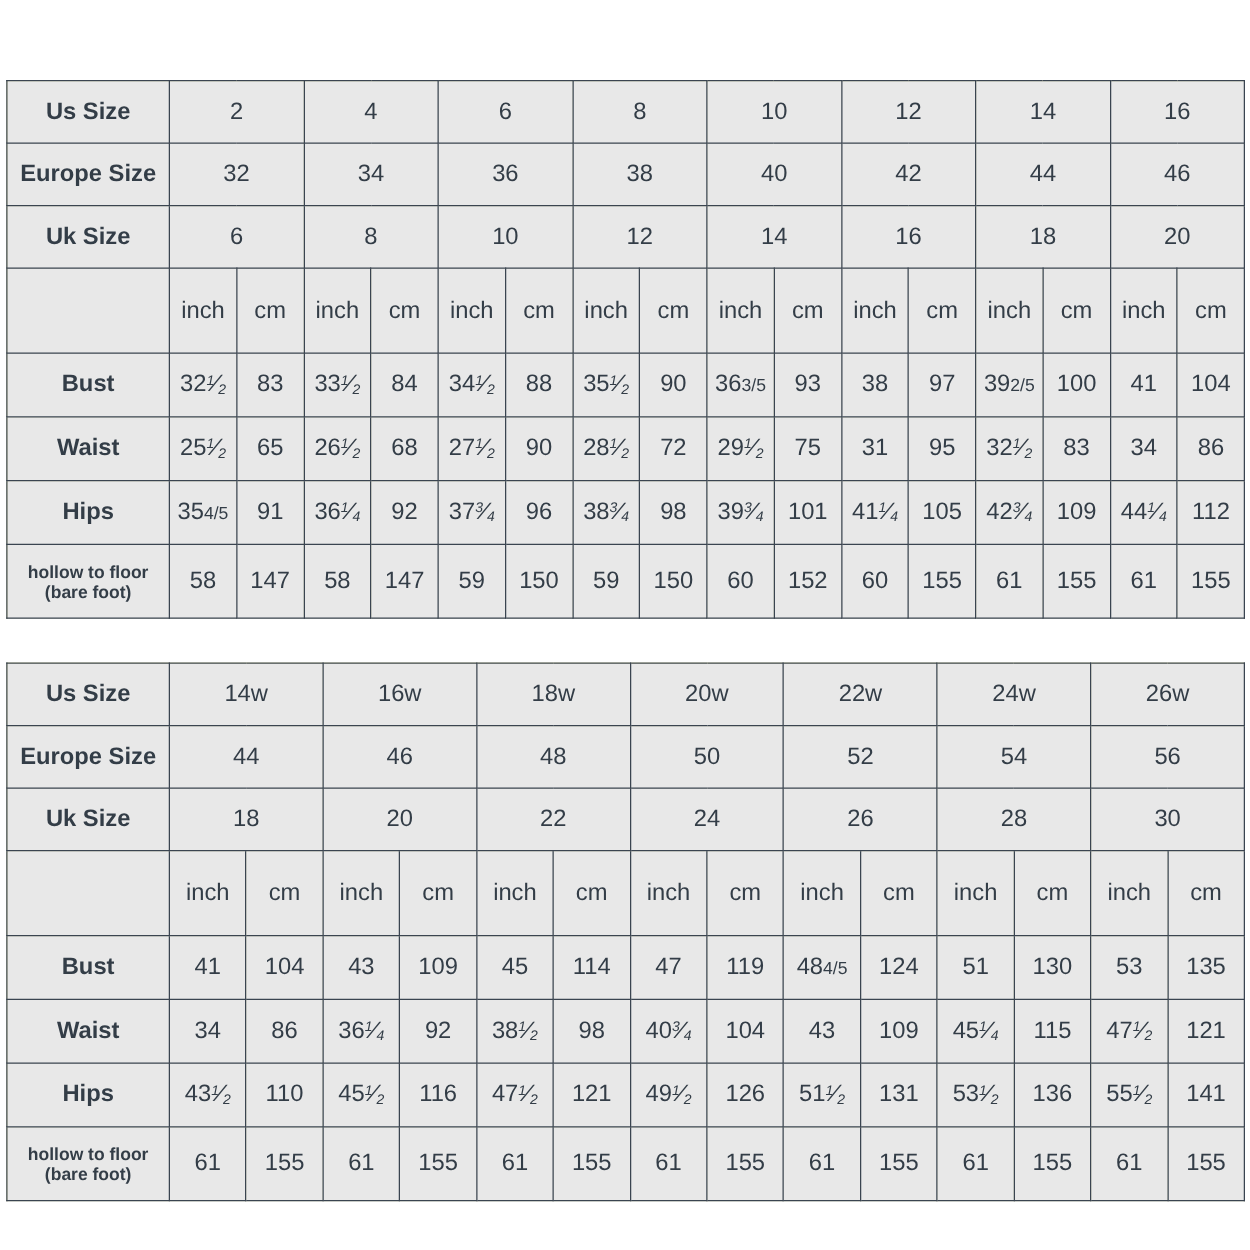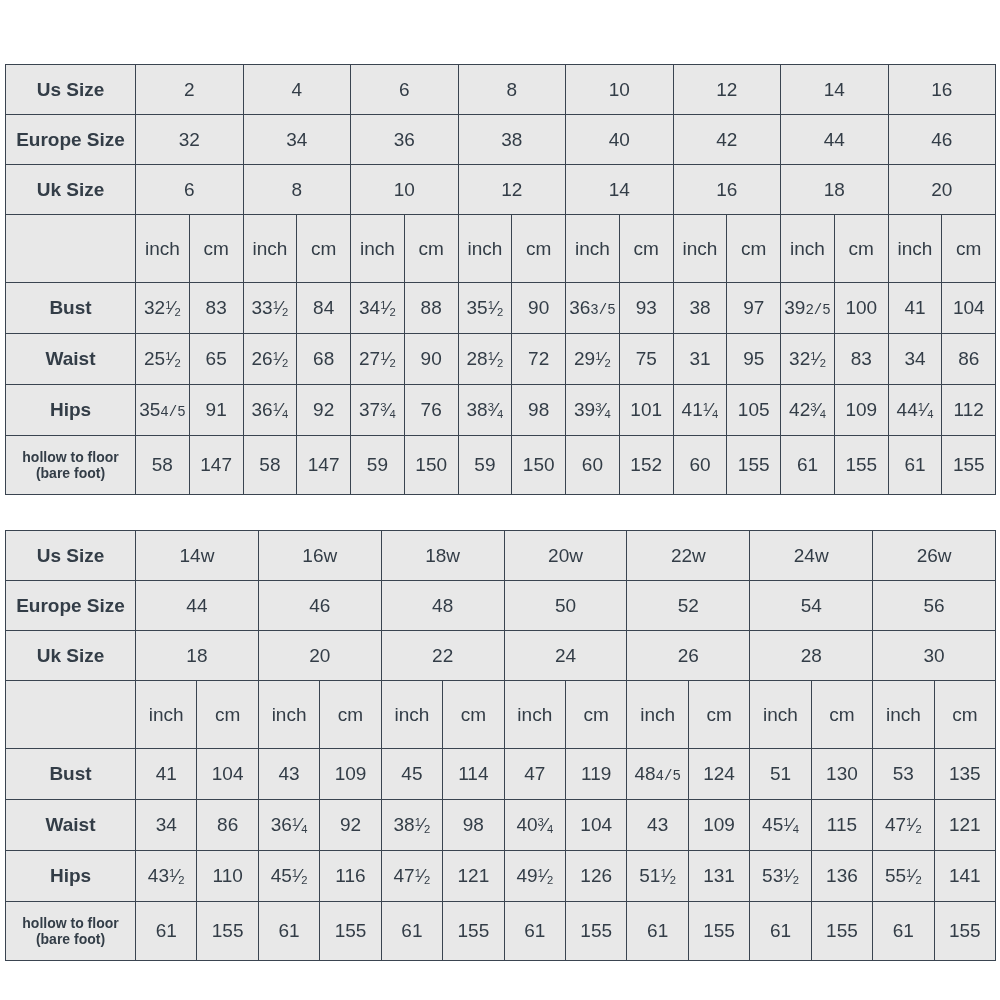--- a/index.html
+++ b/index.html
@@ -79,41 +79,41 @@
   tr.r-meas td { height: 51px; }
   tr.r-hollow td { height: 59px; }
 
   
   .frac-stack {
     display: inline-block;
     position: relative;
     font-size: 0.95em;
     white-space: nowrap;
     vertical-align: baseline;
+    font-style: italic;
   }
   .frac-stack sup {
     font-size: 0.62em;
     vertical-align: 0.48em;
     line-height: 0;
   }
   .frac-stack .sl {
     font-size: 1.05em;
   }
   .frac-stack sub {
     font-size: 0.62em;
     vertical-align: -0.18em;
     line-height: 0;
   }
 
   .frac-flat {
     display: inline-block;
     font-size: 0.74em;
     white-space: nowrap;
     vertical-align: baseline;
-    font-family: Liberation Mono, monospace;
   }
 
   .cellnum { white-space: nowrap; }
 </style>
 </head>
 <body>
 
 <div class="page">
 
   <div class="chart-wrap" id="table-1-wrap">
@@ -228,21 +228,21 @@
             <td class="cellnum">34</td>
             <td class="cellnum blue">86</td>
           </tr>
           <tr class="r-meas">
             <td class="rowlabel">Hips</td>
             <td class="cellnum">35<span class="frac-flat">4/5</span></td>
             <td class="cellnum blue">91</td>
             <td class="cellnum">36<span class="frac-stack"><sup>1</sup><span class="sl">⁄</span><sub>4</sub></span></td>
             <td class="cellnum blue">92</td>
             <td class="cellnum">37<span class="frac-stack"><sup>3</sup><span class="sl">⁄</span><sub>4</sub></span></td>
-            <td class="cellnum blue">76</td>
+            <td class="cellnum blue">96</td>
             <td class="cellnum">38<span class="frac-stack"><sup>3</sup><span class="sl">⁄</span><sub>4</sub></span></td>
             <td class="cellnum blue">98</td>
             <td class="cellnum">39<span class="frac-stack"><sup>3</sup><span class="sl">⁄</span><sub>4</sub></span></td>
             <td class="cellnum blue">101</td>
             <td class="cellnum">41<span class="frac-stack"><sup>1</sup><span class="sl">⁄</span><sub>4</sub></span></td>
             <td class="cellnum blue">105</td>
             <td class="cellnum">42<span class="frac-stack"><sup>3</sup><span class="sl">⁄</span><sub>4</sub></span></td>
             <td class="cellnum blue">109</td>
             <td class="cellnum">44<span class="frac-stack"><sup>1</sup><span class="sl">⁄</span><sub>4</sub></span></td>
             <td class="cellnum blue">112</td>

